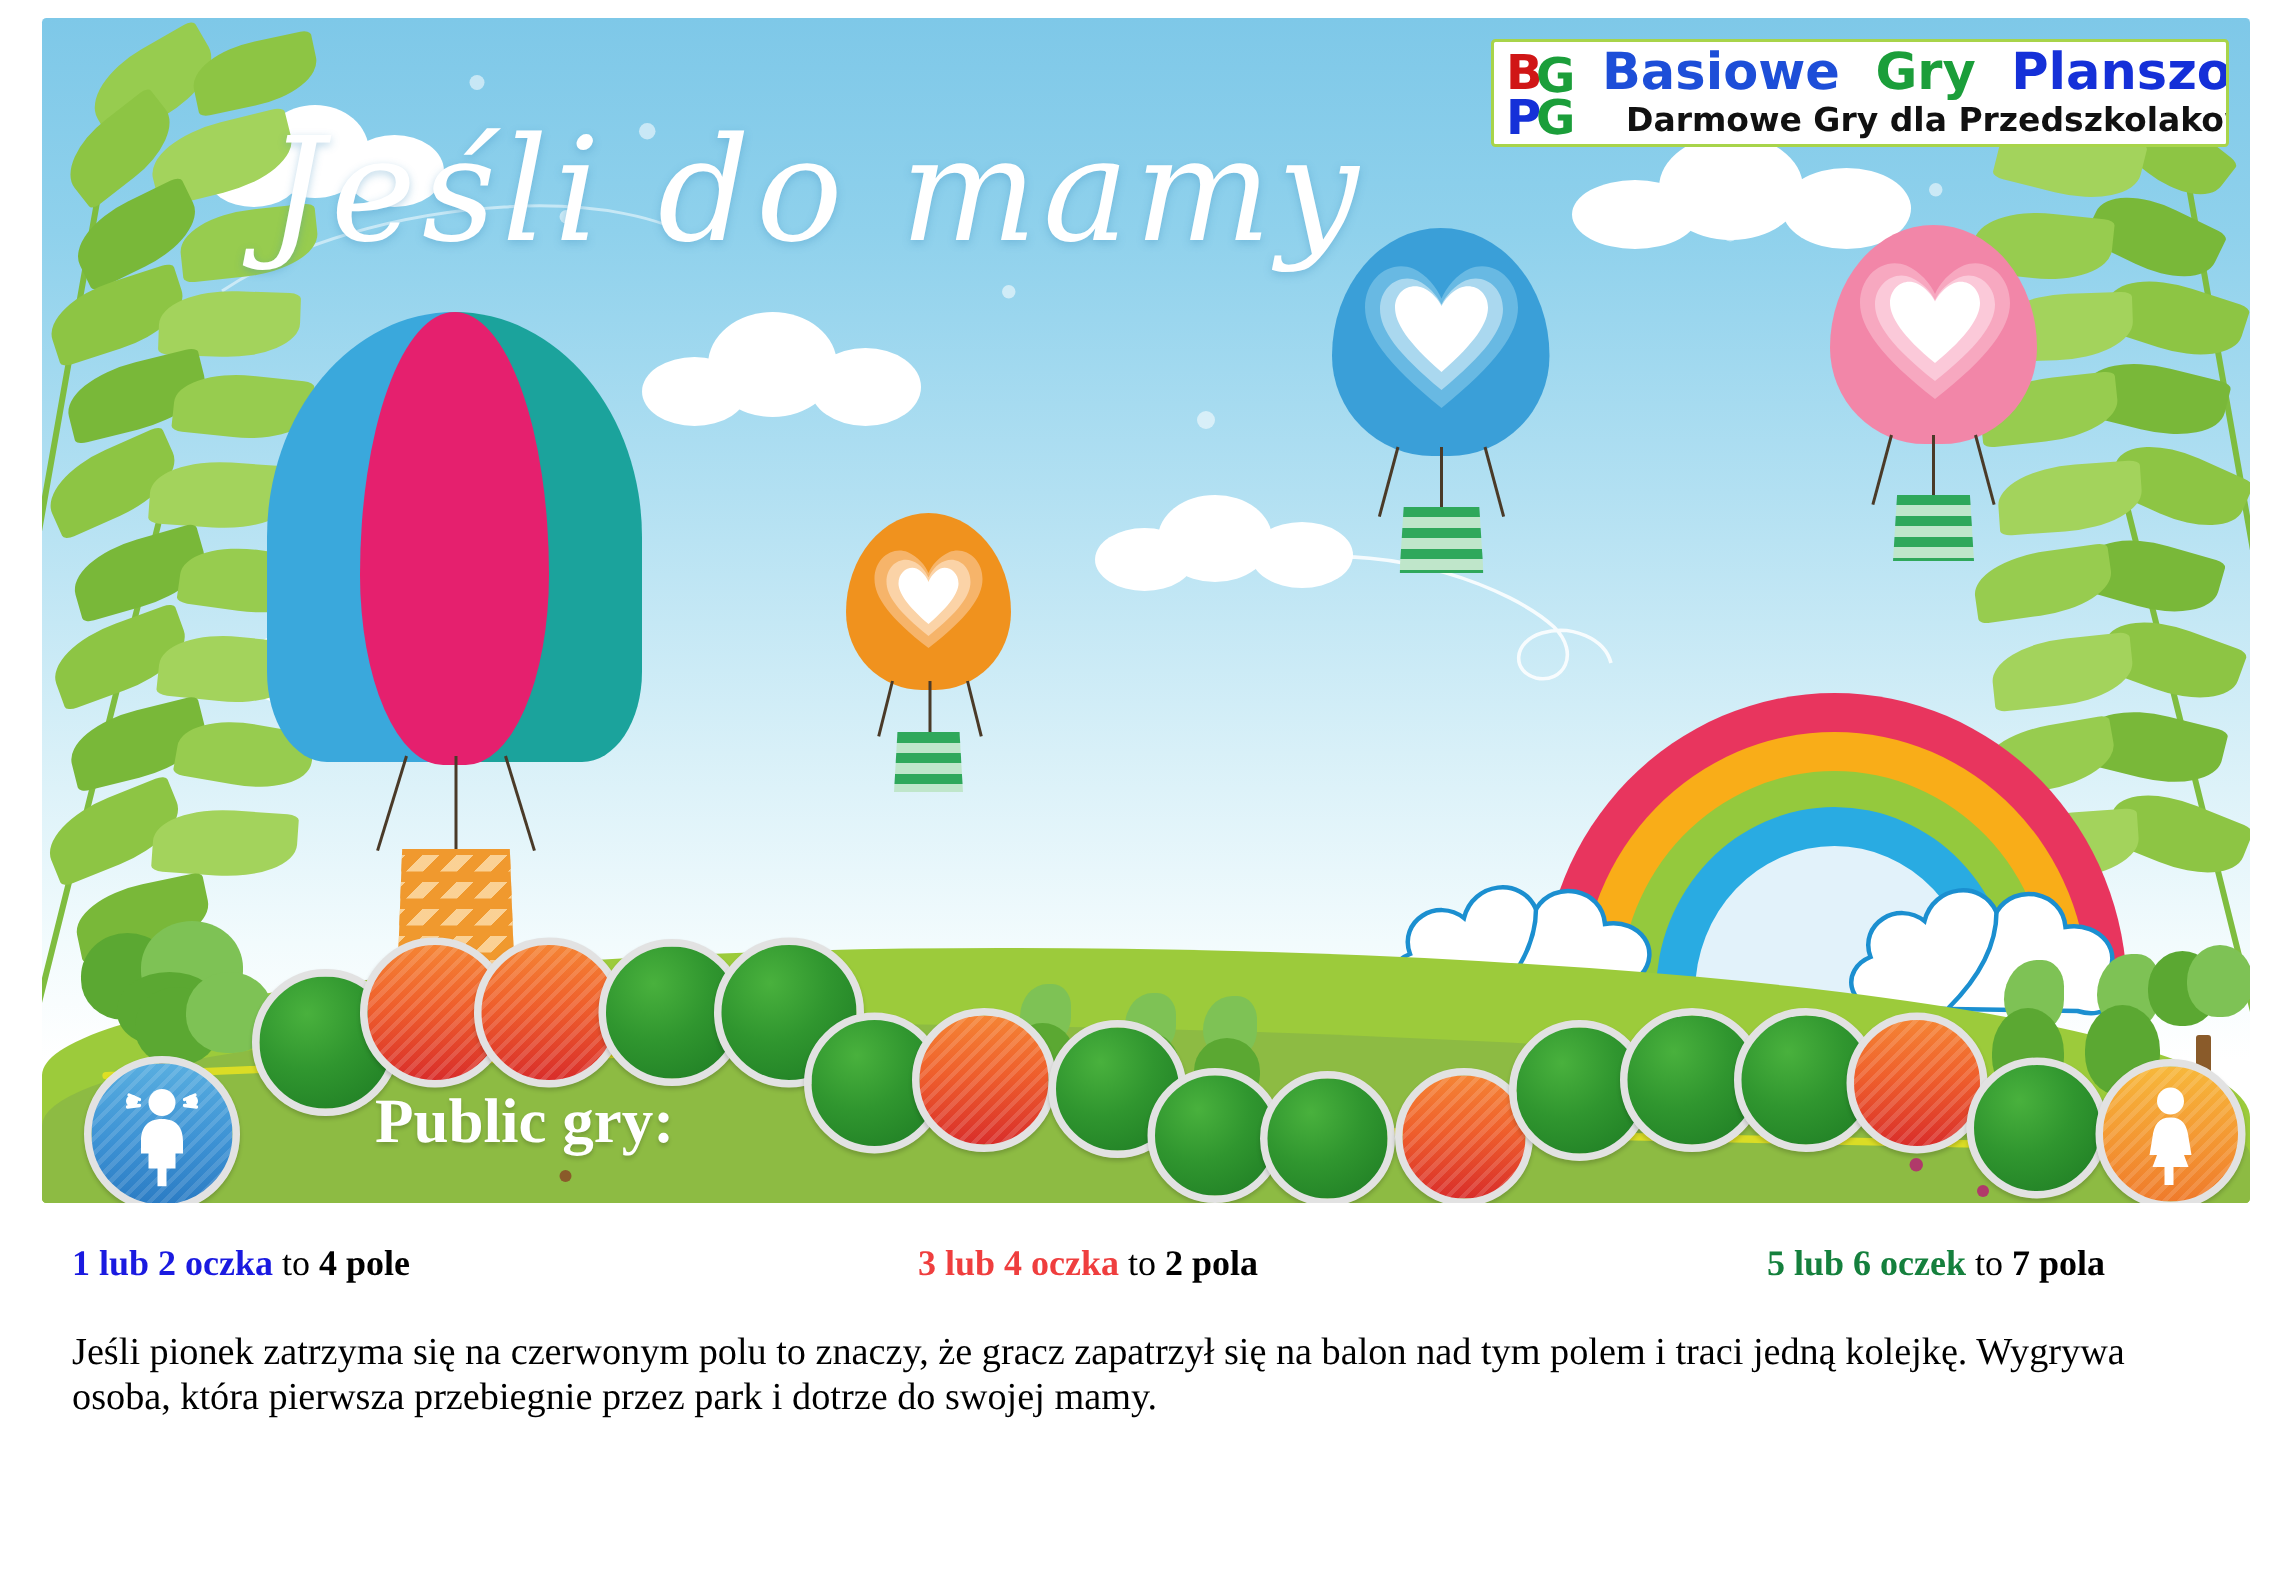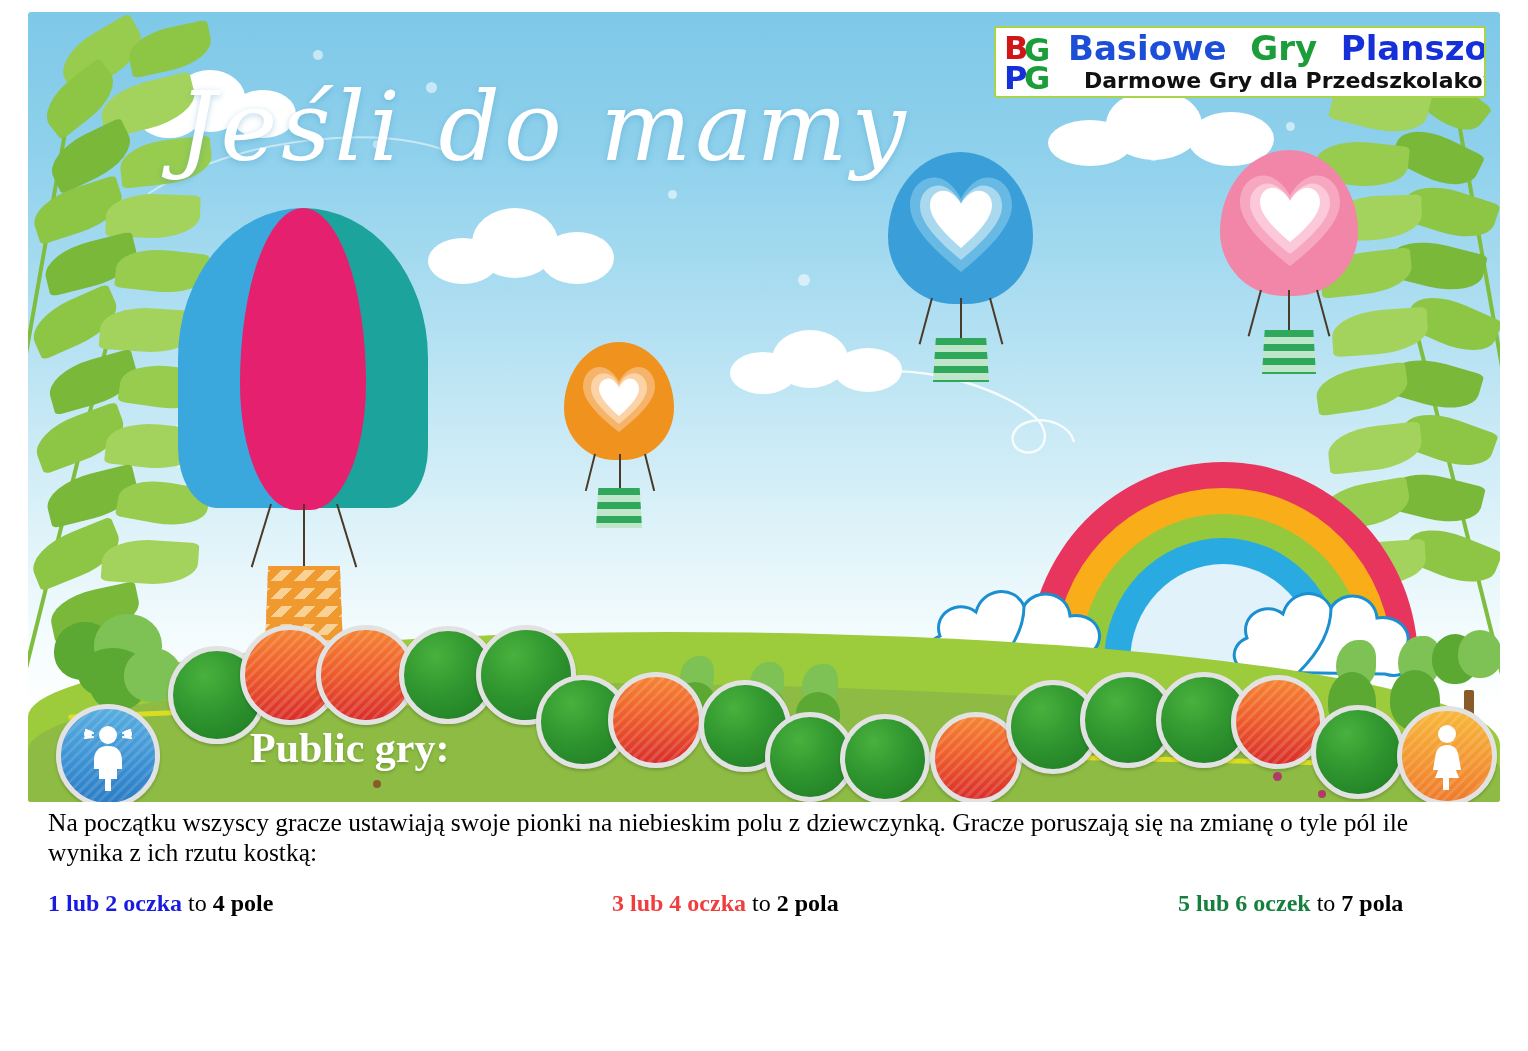--- a/index.html
+++ b/index.html
@@ -432,29 +432,29 @@
         <span class="w1">Basiowe</span>
         &nbsp;<span class="w2">Gry</span>
         &nbsp;<span class="w3">Planszowe</span>
       </div>
       <div class="logo-sub">Darmowe Gry dla Przedszkolakow</div>
     </div>
 
   </div>
 
   <div class="rules">
-    <div class="p1">Na początku wszyscy gracze ustawiają swoje pionki na niebieskim polu z dziewczynką. Gracze poruszają się na zmianę o tyle pól ile wynika z ich rzutu kostką:</div>
 
     <div class="dice-row">
       <div class="dice-item d1">
         <span class="n">1 lub 2 oczka</span><span class="to"> to </span><span class="res">4 pole</span>
       </div>
       <div class="dice-item d2">
         <span class="n">3 lub 4 oczka</span><span class="to"> to </span><span class="res">2 pola</span>
       </div>
       <div class="dice-item d3">
         <span class="n">5 lub 6 oczek</span><span class="to"> to </span><span class="res">7 pola</span>
       </div>
     </div>
 
+    <div class="p2">Jeśli pionek zatrzyma się na czerwonym polu to znaczy, że gracz zapatrzył się na balon nad tym polem i traci jedną kolejkę. Wygrywa osoba, która pierwsza przebiegnie przez park i dotrze do swojej mamy.</div>
   </div>
 
 </div>
 
 </body></html>

